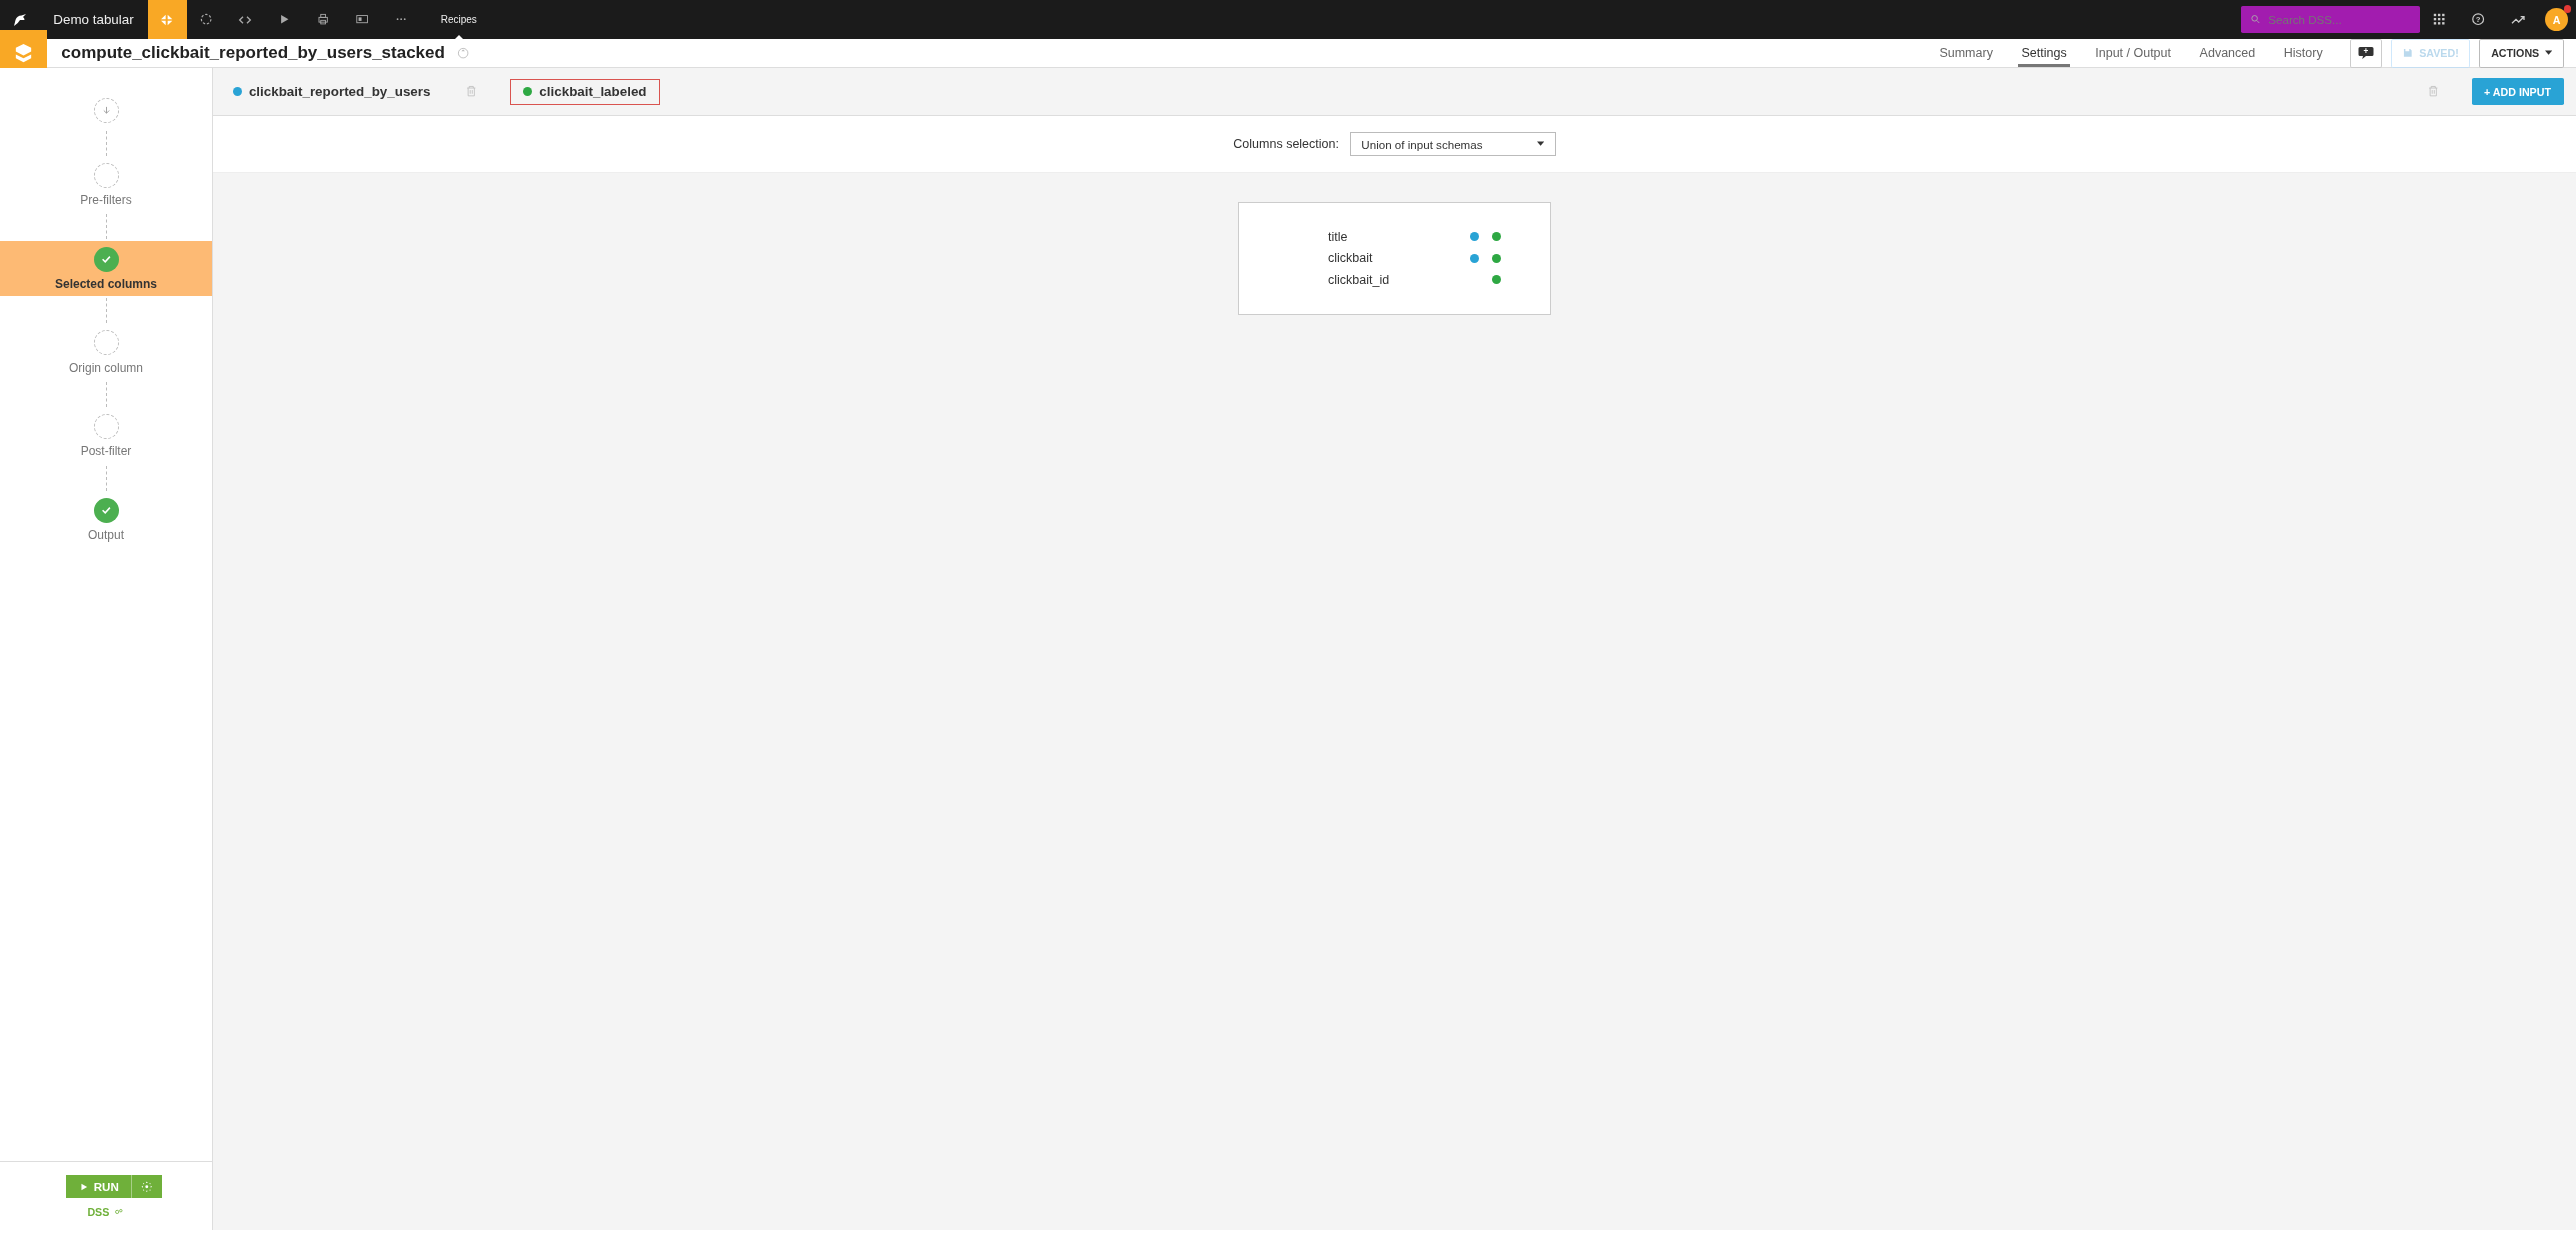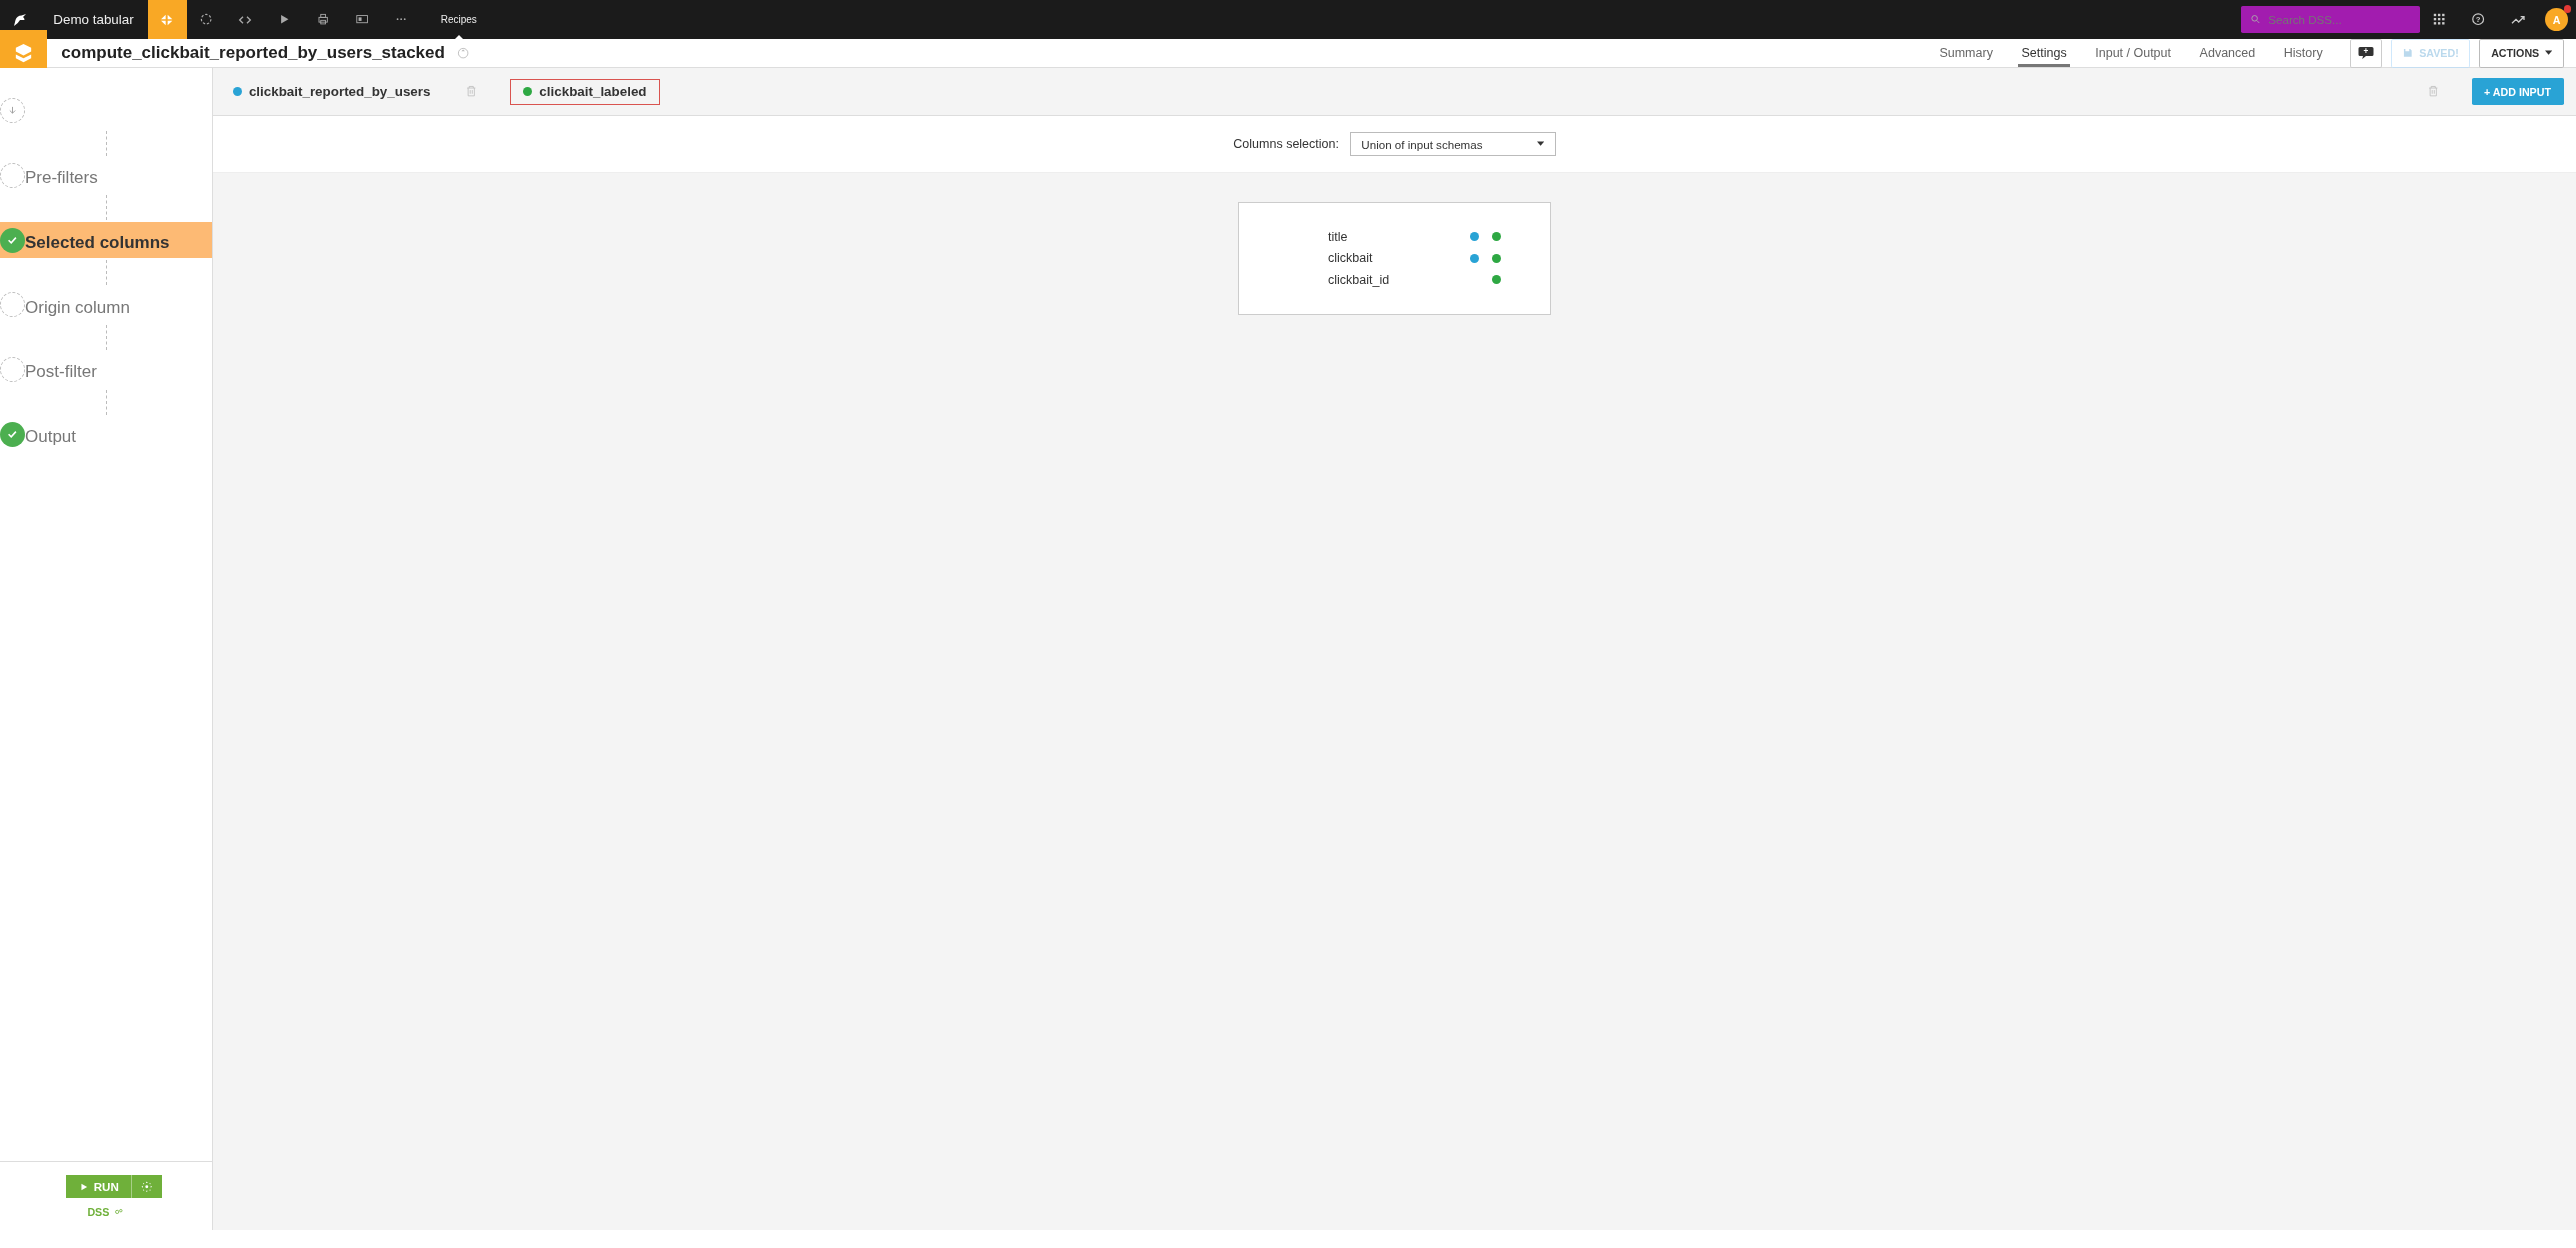--- a/index.html
+++ b/index.html
@@ -31,21 +31,21 @@
   .title-bar .tab.active::after { content:''; position:absolute; bottom:0; left:10.7px; right:10.7px; height:2.7px; background:#777; }
   .title-bar .right-actions { display:flex; align-items:center; gap:9px; padding:0 12.5px; }
   .chat-icon { width:32px; height:29px; border:0.9px solid #ccc; border-radius:1.8px; display:flex; align-items:center; justify-content:center; cursor:pointer; }
   .saved-btn { height:29px; padding:0 10.7px; border:0.9px solid #bcdffb; border-radius:1.8px; color:#9ec9e6; font-weight:bold; font-size:10.7px; display:flex; align-items:center; gap:5.4px; background:#fff; opacity:0.7;}
   .actions-btn { height:29px; padding:0 10.7px; border:0.9px solid #bbb; border-radius:1.8px; font-weight:bold; font-size:10.7px; display:flex; align-items:center; gap:5.4px; cursor:pointer; background:#fff;}
   
   
   .main { display:flex; height: calc(100vh - 86px); min-height:590px; }
   .sidebar { width: 213px; border-right:0.9px solid #ddd; background:#fff; display:flex; flex-direction:column; }
   .flow-area { flex:1; padding-top:25px; }
-  .flow-step { display:flex; color:#777; font-size:17px; cursor:pointer; padding:5.4px 0;}
+  .flow-step { display:flex; flex-direction:column; align-items:center; color:#777; font-size:12px; cursor:pointer; padding:5.4px 0;}
   .flow-step.active { background:#fdba74; color:#333; font-weight:600;}
   .flow-circle { width:25px; height:25px; border-radius:50%; border:0.9px dashed #bbb; background:#fff; display:flex; align-items:center; justify-content:center; }
   .flow-circle.filled { background:#4caf50; border:none; color:#fff; }
   .flow-line { width:0.9px; height:25px; border-left:0.9px dashed #bbb; margin:1.8px auto; }
   .flow-step .label { margin-top:5.4px; }
   .sidebar-footer { border-top:0.9px solid #ddd; padding:12.5px 0; display:flex; flex-direction:column; align-items:center; gap:7.2px; }
   .run-group { display:flex;padding-left:16px; }
   .run-btn { background:#6fb03a; color:#fff; font-weight:bold; font-size:11.6px; padding:5.4px 12.5px; display:flex; align-items:center; gap:5.4px; cursor:pointer; border-right:0.9px solid rgba(255,255,255,0.4);}
   .run-gear { background:#6fb03a; color:#fff; padding:5.4px 9px; display:flex; align-items:center; cursor:pointer;}
   .engine-label { color:#6fb03a; font-size:10.7px; font-weight:600; display:flex; align-items:center; gap:3.6px;}

